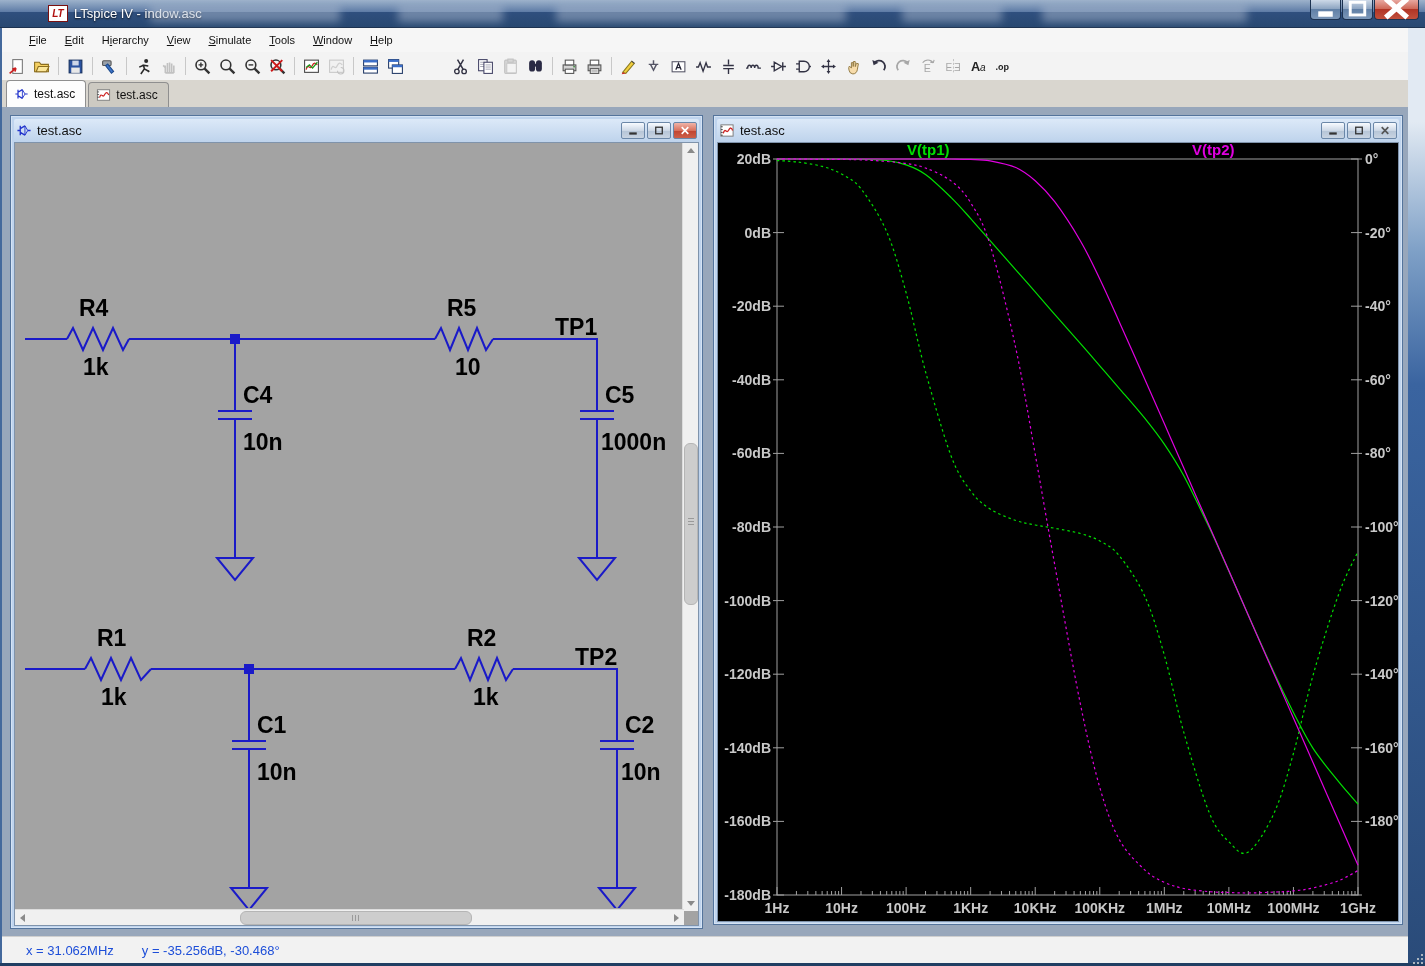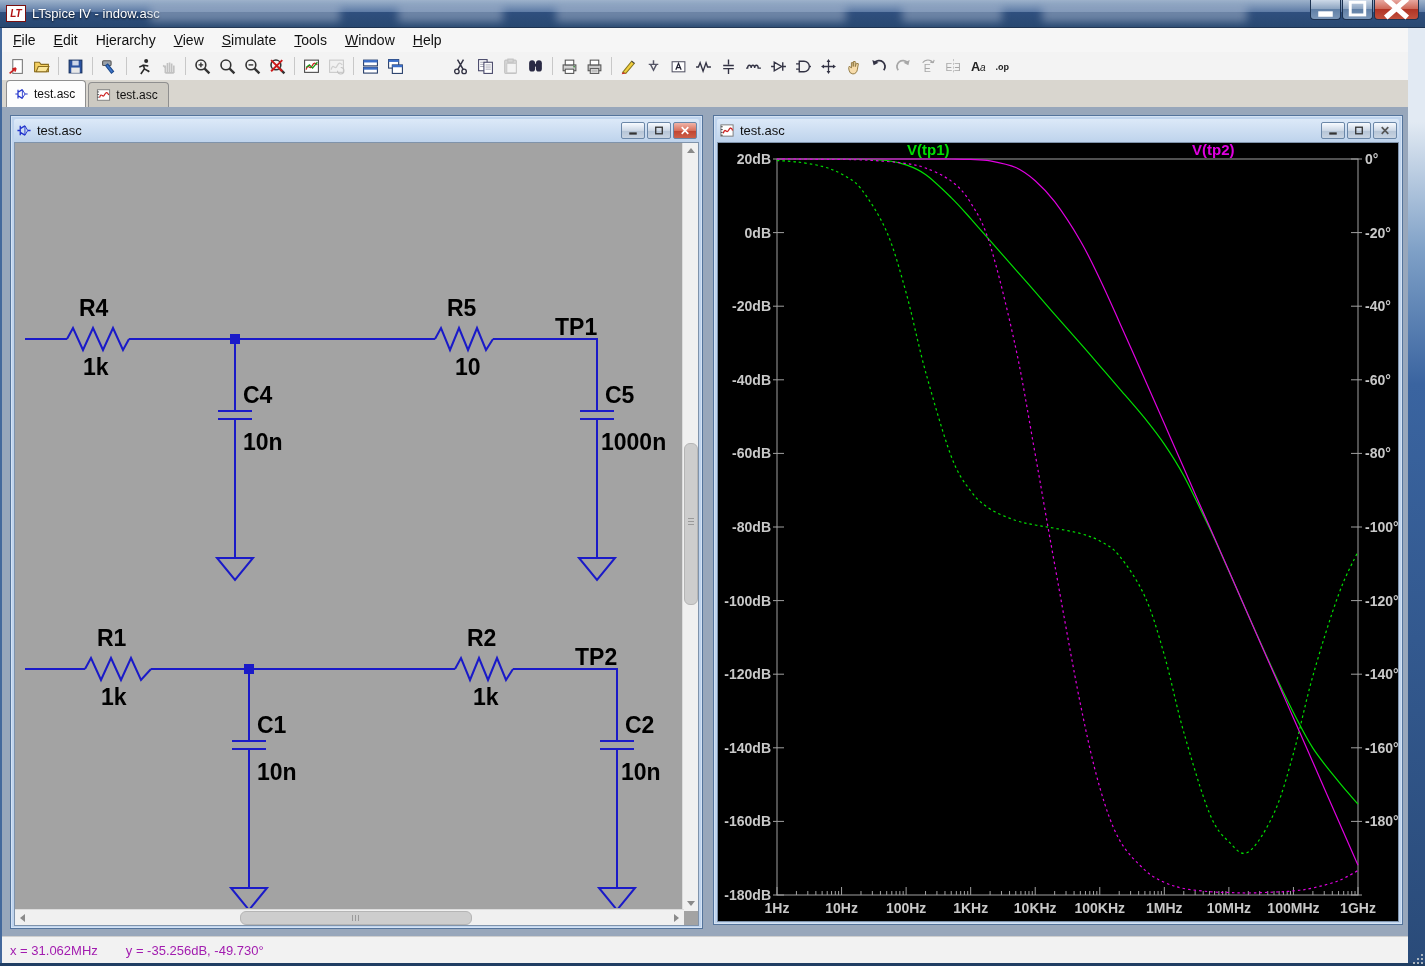--- a/index.html
+++ b/index.html
@@ -3,30 +3,30 @@
 <meta charset="utf-8">
 <style>
   html,body{margin:0;padding:0;background:#000;}
   body{width:1425px;height:966px;overflow:hidden;font-family:"Liberation Sans",sans-serif;position:relative;}
   .app{position:absolute;inset:0;background:#ebebeb;}
   
   .titlebar{position:absolute;left:0;top:0;right:0;height:28px;
     background:linear-gradient(#9db2cb,#5c7aa5 45%,#2f4f7e 46%,#284871);
     display:flex;align-items:center;padding-left:6px;box-sizing:border-box;border-bottom:1px solid #1c3250;}
   .app-icon{width:18px;height:15px;background:#fff;border:1px solid #7a1010;display:flex;align-items:center;justify-content:center;
-    color:#b01010;font-weight:bold;font-size:10px;font-style:italic;margin-right:6px;}
+    color:#b01010;font-weight:bold;font-size:10px;font-style:italic;margin-right:6px;margin-left:42px;}
   .title-text{color:#fff;font-size:13px;text-shadow:0 1px 2px rgba(0,0,0,.8);}
   .blurpatch{position:absolute;top:5px;height:17px;border-radius:3px;background:rgba(175,190,210,.5);filter:blur(4px);}
   .winbtns{position:absolute;right:6px;top:0;display:flex;}
   .winbtn{width:29px;height:19px;border:1px solid #1c3250;border-top:none;border-radius:0 0 4px 4px;
     background:linear-gradient(#cdd9e8,#8fa6c2 45%,#5f7ea5 46%,#7b97b8);display:flex;align-items:center;justify-content:center;margin-left:1px;}
   .winbtn.close{width:43px;background:linear-gradient(#e8a8a0,#cf6a5a 45%,#b03324 46%,#c1503c);}
   
   .menubar{position:absolute;left:0;top:28px;right:0;height:24px;background:#f6f6f6;border-bottom:1px solid #d9d9d9;
-    display:flex;align-items:center;font-size:14px;color:#111;padding-left:4px;}
+    display:flex;align-items:center;font-size:11px;color:#111;padding-left:20px;}
   .menu-item{padding:3px 9px;}
   .menu-item u{text-decoration:underline;}
   
   .toolbar{position:absolute;left:0;top:52px;right:0;height:28px;background:#f3f3f3;border-bottom:1px solid #d0d0d0;
     display:flex;align-items:center;padding-left:4px;}
   .tbtn{width:25px;height:24px;display:flex;align-items:center;justify-content:center;}
   .tbtn svg{width:17px;height:17px;}
   .tbtn.disabled{filter:grayscale(1) opacity(.4);}
   .tsep{width:9px;height:22px;position:relative;}
   .tsep::after{content:"";position:absolute;left:4px;top:2px;bottom:2px;width:1px;background:#c8c8c8;}
@@ -53,21 +53,21 @@
   #wave-client{background:#000;height:calc(100% - 24px);}
   
   .vsb{position:absolute;top:0;right:0;bottom:14px;width:15px;background:#f0f0f0;border-left:1px solid #dcdcdc;}
   .hsb{position:absolute;left:0;right:14px;bottom:0;height:15px;background:#f0f0f0;border-top:1px solid #dcdcdc;}
   .sb-thumb-v{position:absolute;left:1px;width:12px;background:#cdcdcd;border:1px solid #b5b5b5;border-radius:6px;}
   .sb-thumb-h{position:absolute;top:1px;height:12px;background:#cdcdcd;border:1px solid #b5b5b5;border-radius:6px;}
   .grip{position:absolute;background:#9a9a9a;}
   .arr{width:0;height:0;position:absolute;}
   
   .statusbar{position:absolute;left:2px;right:17px;bottom:3px;height:26px;background:#f2f2f2;border-top:1px solid #cfcfcf;
-    display:flex;align-items:center;font-size:13px;color:#a21caf;padding-left:8px;gap:28px;}
+    display:flex;align-items:center;font-size:13px;color:#1d4ed8;padding-left:24px;gap:28px;}
   .frame-right{position:absolute;top:28px;right:0;width:17px;bottom:0;
     background:linear-gradient(180deg,#e9eff7 0%,#cddcee 18%,#side 0) , linear-gradient(#dfe9f4 12%,#6b90bd 26%,#3a64a0 40%,#2c4e7d 100%);}
   .frame-left{position:absolute;top:28px;left:0;width:2px;bottom:0;background:#44699c;}
   .frame-bottom{position:absolute;left:0;right:0;bottom:0;height:3px;background:#203e63;}
   .grip-dots{position:absolute;right:2px;bottom:2px;width:13px;height:13px;}
   .grip-dots i{position:absolute;width:2px;height:2px;background:#aab4bf;}
   text{font-family:"Liberation Sans",sans-serif;}
   .schem-label{font-weight:bold;font-size:23px;fill:#000;}
   .plot-label{font-weight:bold;font-size:14px;fill:#c8c8c8;}
 </style>
@@ -645,21 +645,21 @@
             <path d="M59.0 17.6C62.2 17.8,70.9 17.9,78.4 18.9C86.0 19.8,96.6 21.3,104.1 23.4C111.6 25.4,117.1 27.4,123.6 31.1C130.0 34.9,135.5 36.2,143.0 45.8C150.5 55.5,161.2 71.5,168.7 88.8C176.2 106.1,181.6 126.4,188.1 149.7C194.6 173.0,200.0 201.4,207.5 228.6C215.1 255.9,225.7 293.4,233.2 313.3C240.8 333.2,246.2 339.2,252.7 348.0C259.1 356.8,264.6 361.1,272.1 366.0C279.6 370.9,290.3 374.8,297.8 377.5C305.3 380.1,310.7 380.7,317.2 382.0C323.7 383.3,329.1 383.8,336.7 385.2C344.2 386.7,354.8 388.4,362.3 390.5C369.9 392.7,375.3 394.2,381.8 397.9C388.3 401.6,393.7 403.4,401.2 412.6C408.7 421.9,419.4 437.0,426.9 453.5C434.4 470.1,439.9 489.4,446.3 512.0C452.8 534.6,458.2 562.9,465.8 589.3C473.3 615.6,483.9 652.0,491.5 670.2C499.0 688.5,504.4 692.4,510.9 698.8C517.4 705.3,522.8 713.8,530.3 709.1C537.8 704.3,548.5 686.6,556.0 670.2C563.5 653.8,569.0 633.4,575.4 610.5C581.9 587.6,587.4 559.3,594.9 532.8C602.4 506.3,613.0 472.2,620.6 451.5C628.1 430.7,636.8 415.7,640.0 408.5" fill="none" stroke="#00e000" stroke-width="1.2" stroke-dasharray="2.5 3"></path>
             <path d="M59.0 16.0C62.2 16.0,70.9 15.9,78.4 16.0C86.0 16.1,96.6 16.3,104.1 16.4C111.6 16.5,117.1 16.3,123.6 16.4C130.0 16.5,135.5 16.5,143.0 16.8C150.5 17.2,161.2 17.8,168.7 18.5C176.2 19.1,181.6 19.4,188.1 20.5C194.6 21.6,200.0 22.1,207.5 25.0C215.1 27.9,225.7 32.3,233.2 38.1C240.8 43.9,246.2 49.1,252.7 59.8C259.1 70.4,264.6 77.6,272.1 101.9C279.6 126.1,290.3 170.4,297.8 205.3C305.3 240.2,310.7 275.2,317.2 311.2C323.7 347.3,329.1 380.0,336.7 421.6C344.2 463.2,354.8 523.5,362.3 560.6C369.9 597.8,375.3 621.8,381.8 644.5C388.3 667.1,393.7 682.6,401.2 696.4C408.7 710.2,419.4 719.9,426.9 727.1C434.4 734.2,439.9 736.3,446.3 739.3C452.8 742.4,458.2 743.9,465.8 745.5C473.3 747.0,483.9 748.0,491.5 748.7C499.0 749.4,504.4 749.3,510.9 749.5C517.4 749.8,522.8 750.0,530.3 750.0C537.8 749.9,548.5 749.5,556.0 749.1C563.5 748.8,569.0 748.6,575.4 747.9C581.9 747.2,587.4 746.8,594.9 745.0C602.4 743.3,613.0 740.6,620.6 737.7C628.1 734.8,636.8 729.2,640.0 727.5" fill="none" stroke="#e000e0" stroke-width="1.2" stroke-dasharray="2.5 3"></path>
           </svg>
       </div>
     </div>
 
   </div>
 
   <div class="statusbar">
     <span>x = 31.062MHz</span>
-    <span>y = -35.256dB, -49.730°</span>
+    <span>y = -35.256dB, -30.468°</span>
   </div>
 
   <div class="frame-left"></div>
   <div class="frame-right" style="background:linear-gradient(#e2eaf3 10%,#7d9fc6 24%,#3a64a0 38%,#2a4b79 100%);"></div>
   <div class="frame-bottom"></div>
   <div class="grip-dots">
     <i style="right:0;bottom:0;"></i>
       <i style="right:4px;bottom:0;"></i>
       <i style="right:8px;bottom:0;"></i>
     <i style="right:0;bottom:4px;"></i>

